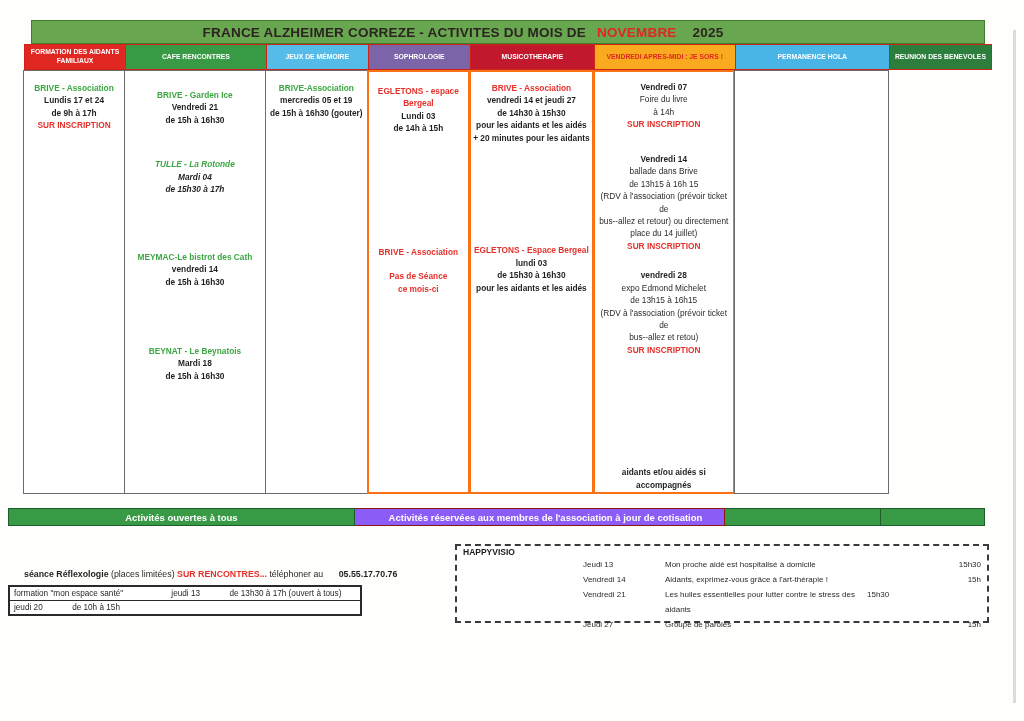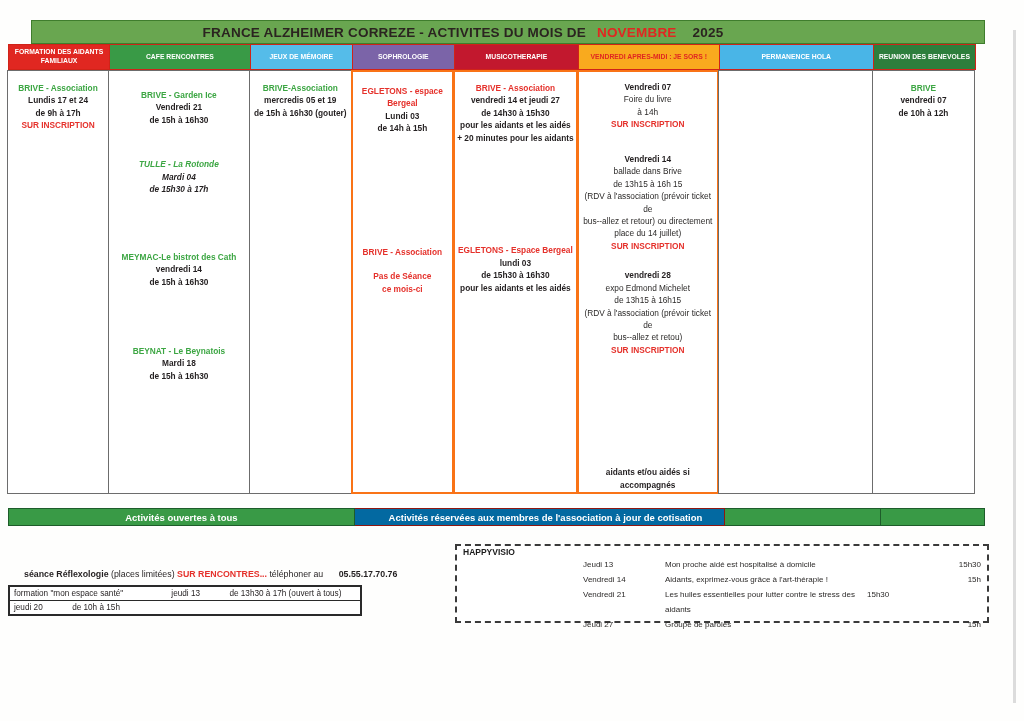--- a/index.html
+++ b/index.html
@@ -8,21 +8,21 @@
 
   
   .title-bar { position:absolute; top:20px; left:31px; width:954px; height:24px;
                background:#69a650; border:1px solid #3f7d2d; box-sizing:border-box;
                display:flex; align-items:center; justify-content:center;
                font-weight:bold; font-size:13.5px; color:#2b2420; letter-spacing:.2px; }
   .title-inner { transform:translateX(-45px); white-space:nowrap; }
   .title-month { color:#e02721; margin:0 12px 0 7px; }
 
   
-  .grid { position:absolute; top:44px; left:8px; width:977px; }
+  .grid { position:absolute; top:44px; left:24px; width:977px; }
   .grid-row-headers { display:flex; }
   .header-cell { box-sizing:border-box; border:1px solid #d02318; height:26px;
                  display:flex; align-items:center; justify-content:center; text-align:center;
                  font-weight:bold; font-size:6.8px; line-height:1.3; padding:1px 3px;
                  margin-left:-1px; }
   .header-cell:first-child { margin-left:0; }
   .grid-row-body { display:flex; }
   .body-cell { box-sizing:border-box; height:424px; background:#ffffff; margin-left:-1px;
                padding:0 2px; overflow:hidden; }
   .body-cell.gray { border:1px solid #6c6c6c; }
@@ -32,21 +32,21 @@
   .line.green     { color:#3ca643; font-weight:bold; }
   .line.red       { color:#e5312b; font-weight:bold; }
   .line.black     { color:#231f20; font-weight:bold; }
   .line.black-reg { color:#2c2a29; font-weight:normal; }
 
   
   .legend { position:absolute; top:508px; left:8px; width:977px; height:18px;
             display:flex; font-weight:bold; font-size:9.5px; color:#ffffff;text-align:right; }
   .legend > div { box-sizing:border-box; display:flex; align-items:center; justify-content:center; }
   .legend-open     { width:35.5%; background:#399a46; border:1px solid #1e5c2a; }
-  .legend-reserved { width:37.9%; background:#0369a1; border:1px solid #8f1710; border-left:none;padding-left:12px; }
+  .legend-reserved { width:37.9%; background:#8b5cf6; border:1px solid #8f1710; border-left:none;padding-left:12px; }
   .legend-open2    { flex:1; background:#399a46; border:1px solid #1e5c2a; border-left:none; position:relative; }
   .legend-divider  { position:absolute; left:60%; top:0; bottom:0; width:1px; background:#1e5c2a; }
 
   
   .reflexo { position:absolute; top:569px; left:11px; font-size:8.8px; color:#231f20; }
   .reflexo .b { font-weight:bold;padding-left:13px; }
   .reflexo .red-b { color:#e5312b; font-weight:bold; }
 
   .mini-table { position:absolute; top:585px; left:8px; width:350px;
                 border:2px solid #2a2a2a; background:#fff; }
@@ -183,27 +183,20 @@
             <div class="line black-reg">de 13h15 à 16h15</div>
             <div class="line black-reg">(RDV à l'association (prévoir ticket de</div>
             <div class="line black-reg">bus--allez et retou)</div>
             <div class="line red">SUR INSCRIPTION</div>
           </div>
           <div class="entry" style="margin-top: 110px;">
             <div class="line black">aidants et/ou aidés si accompagnés</div>
           </div>
         </div>
         <div class="body-cell gray" style="width: 15.9%;"></div>
-        <div class="body-cell gray" style="width: 10.55%;">
-          <div class="entry" style="margin-top: 11px;">
-            <div class="line green">BRIVE</div>
-            <div class="line black">vendredi 07</div>
-            <div class="line black">de 10h à 12h</div>
-          </div>
-        </div>
       </div>
     </div>
 
   <div class="legend">
     <div class="legend-open">
       <span>Activités ouvertes à tous</span>
     </div>
     <div class="legend-reserved">
       <span>Activités réservées aux membres de l'association à jour de cotisation</span>
     </div>

